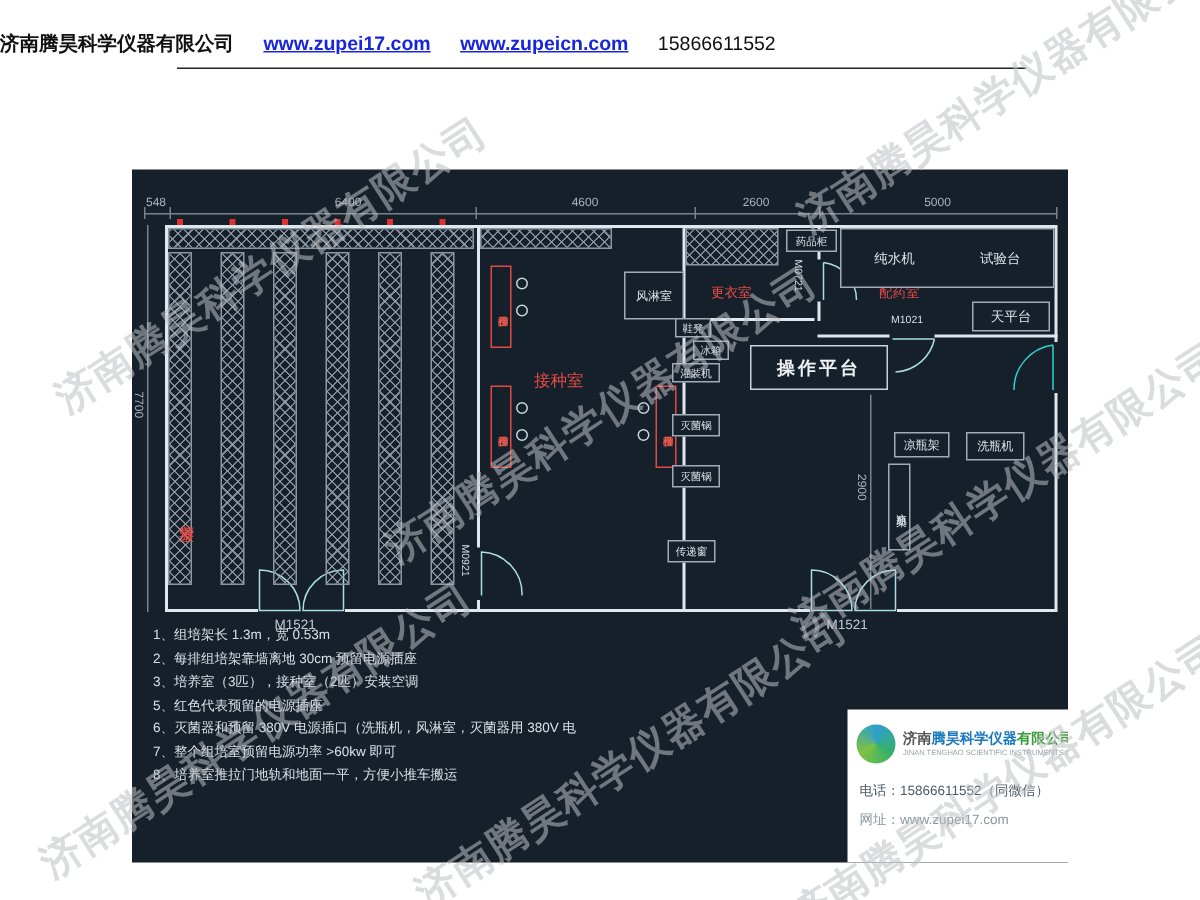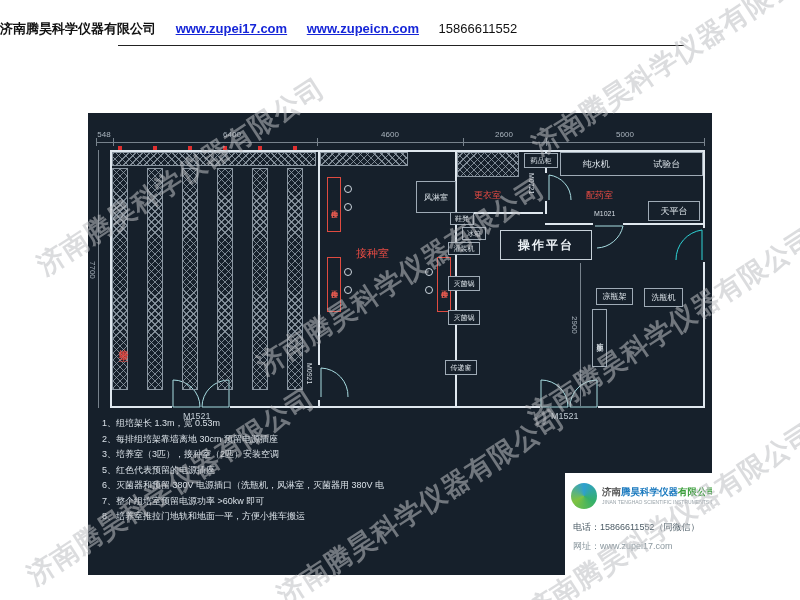--- a/index.html
+++ b/index.html
@@ -156,21 +156,21 @@
     <div class="stool" style="left:337px;top:155px"></div>
     <div class="stool" style="left:337px;top:173px"></div>
 
     <span class="lbl red vu" style="left:28px;top:228px;font-size:10px">培养室</span>
     <span class="lbl red" style="left:268px;top:133px;font-size:11px">接种室</span>
     <div class="box f8" style="left:328px;top:68px;width:40px;height:32px">风淋室</div>
     <span class="lbl red f9" style="left:386px;top:76px">更衣室</span>
     <span class="lbl red f9" style="left:498px;top:76px">配药室</span>
     <div class="box" style="left:436px;top:40px;width:34px;height:15px">药品柜</div>
 
-    <div class="box f9" style="left:472px;top:39px;width:143px;height:24px;justify-content:space-around">
+    <div class="box f9" style="left:472px;top:39px;width:143px;height:40px;justify-content:space-around">
       <span>纯水机</span>
       <span>试验台</span>
     </div>
     <div class="box f9" style="left:560px;top:88px;width:52px;height:20px">天平台</div>
 
     <div class="opbox" style="left:412px;top:117px;width:92px;height:30px">操作平台</div>
 
     <div class="box" style="left:362px;top:99px;width:24px;height:13px">鞋凳</div>
     <div class="box" style="left:374px;top:114px;width:24px;height:13px">冰箱</div>
     <div class="box" style="left:360px;top:129px;width:32px;height:13px">灌装机</div>

